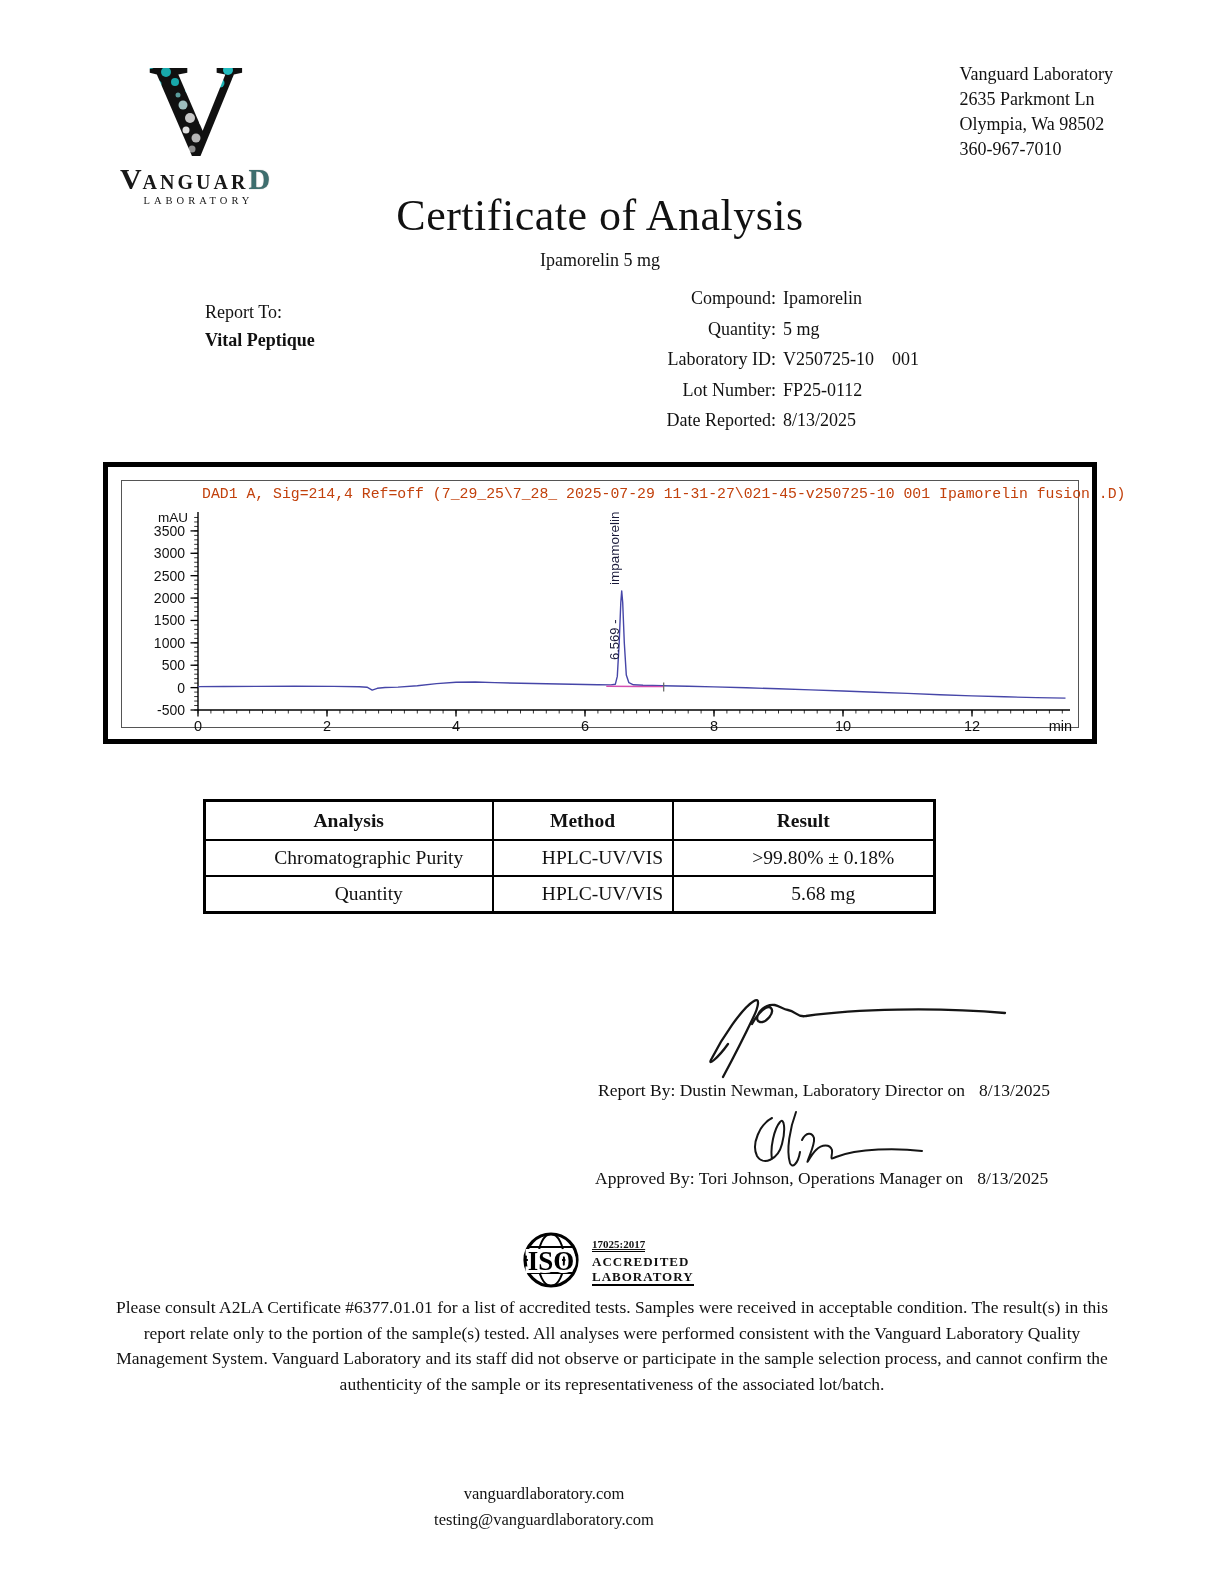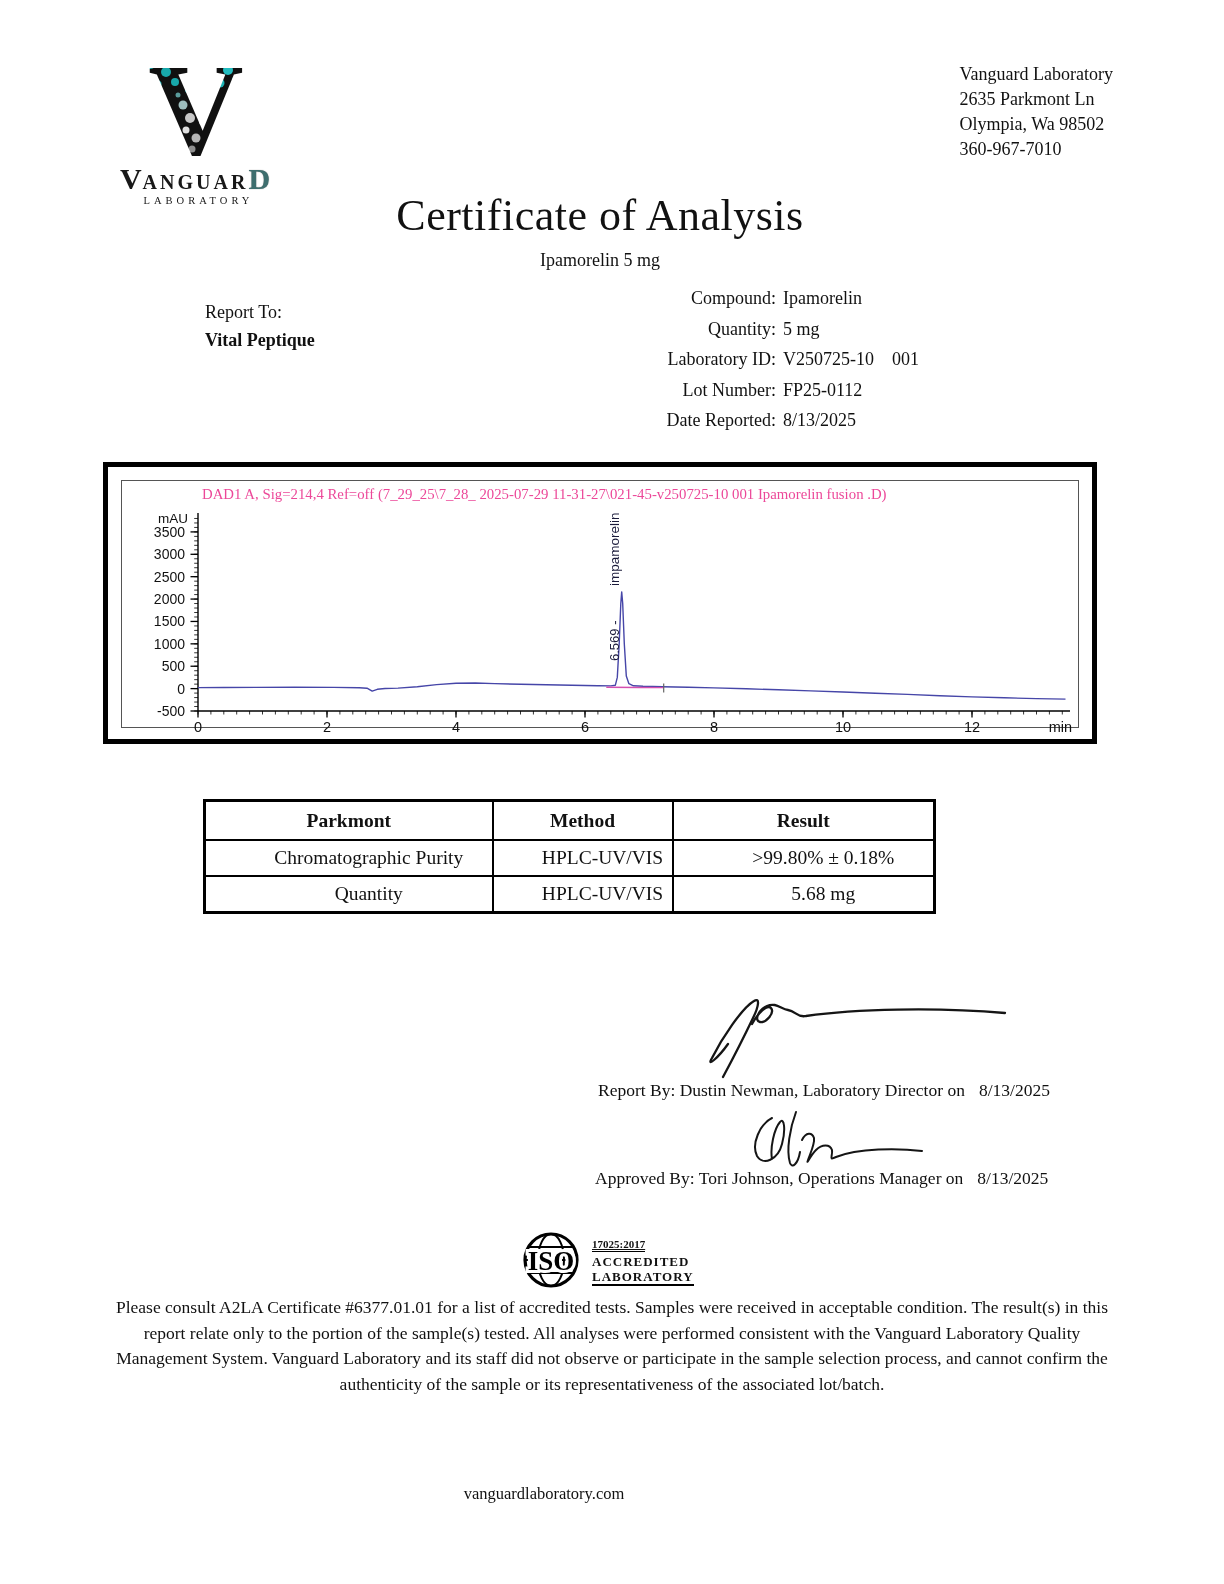--- a/index.html
+++ b/index.html
@@ -25,21 +25,21 @@
   .report-to-label{left:205px;top:302px;font-size:18px;}
   .report-to-value{left:205px;top:330px;font-size:18px;font-weight:bold;}
   .info-col{left:638px;top:288px;font-size:18px;}
   .info-row{display:flex;margin-bottom:9.5px;}
   .info-row .lbl{width:138px;text-align:right;margin-right:7px;}
   .info-row .val{white-space:pre;}
 
   
   .chart-outer{left:103px;top:462px;width:984px;height:272px;border:5px solid #000;background:#fff;}
   .chart-inner{position:absolute;left:13px;top:13px;right:13px;bottom:11px;border:1.5px solid #555;background:#fff;}
-  .chart-header{font-family:Liberation Serif, serif;font-size:14.8px;color:#ec4899;margin:5px 0 0 80px;white-space:nowrap;}
+  .chart-header{font-family:Liberation Mono, monospace;font-size:14.8px;color:#c2410c;margin:5px 0 0 80px;white-space:nowrap;}
   #chromo-svg{display:block;margin-top:1px;}
   #chromo-svg text{font-family:"Liberation Sans",sans-serif;}
 
   
   .results{left:203px;top:799px;}
   table.results-tbl{border-collapse:collapse;border:3px solid #000;}
   table.results-tbl th,table.results-tbl td{border:2px solid #000;text-align:center;font-size:19.5px;padding:3px 8px;}
   table.results-tbl th{font-weight:bold;height:31px;}
   table.results-tbl td{height:28px;padding-left:48px;}
   .col-analysis{width:288px;}
@@ -304,21 +304,21 @@
 
 <div class="abs results">
   <table class="results-tbl">
     <colgroup>
         <col class="col-analysis">
         <col class="col-method">
         <col class="col-result">
       </colgroup>
     <tbody>
         <tr>
-      <th>Parkmont</th>
+      <th>Analysis</th>
       <th>Method</th>
       <th>Result</th>
     </tr>
     <tr>
       <td>Chromatographic Purity</td>
       <td>HPLC-UV/VIS</td>
       <td>&gt;99.80% ± 0.18%</td>
     </tr>
     <tr>
       <td>Quantity</td>
@@ -358,13 +358,14 @@
     <div><span class="iso-l1">17025:2017</span></div>
     <div class="iso-l2">ACCREDITED</div>
     <div><span class="iso-l3">LABORATORY</span></div>
   </div>
 </div>
 
 <div class="abs disclaimer">Please consult A2LA Certificate #6377.01.01 for a list of accredited tests. Samples were received in acceptable condition. The result(s) in this report relate only to the portion of the sample(s) tested. All analyses were performed consistent with the Vanguard Laboratory Quality Management System. Vanguard Laboratory and its staff did not observe or participate in the sample selection process, and cannot confirm the authenticity of the sample or its representativeness of the associated lot/batch.</div>
 
 <div class="abs footer">
   <div>vanguardlaboratory.com</div>
+  <div>testing@vanguardlaboratory.com</div>
 </div>
 
 </body></html>

